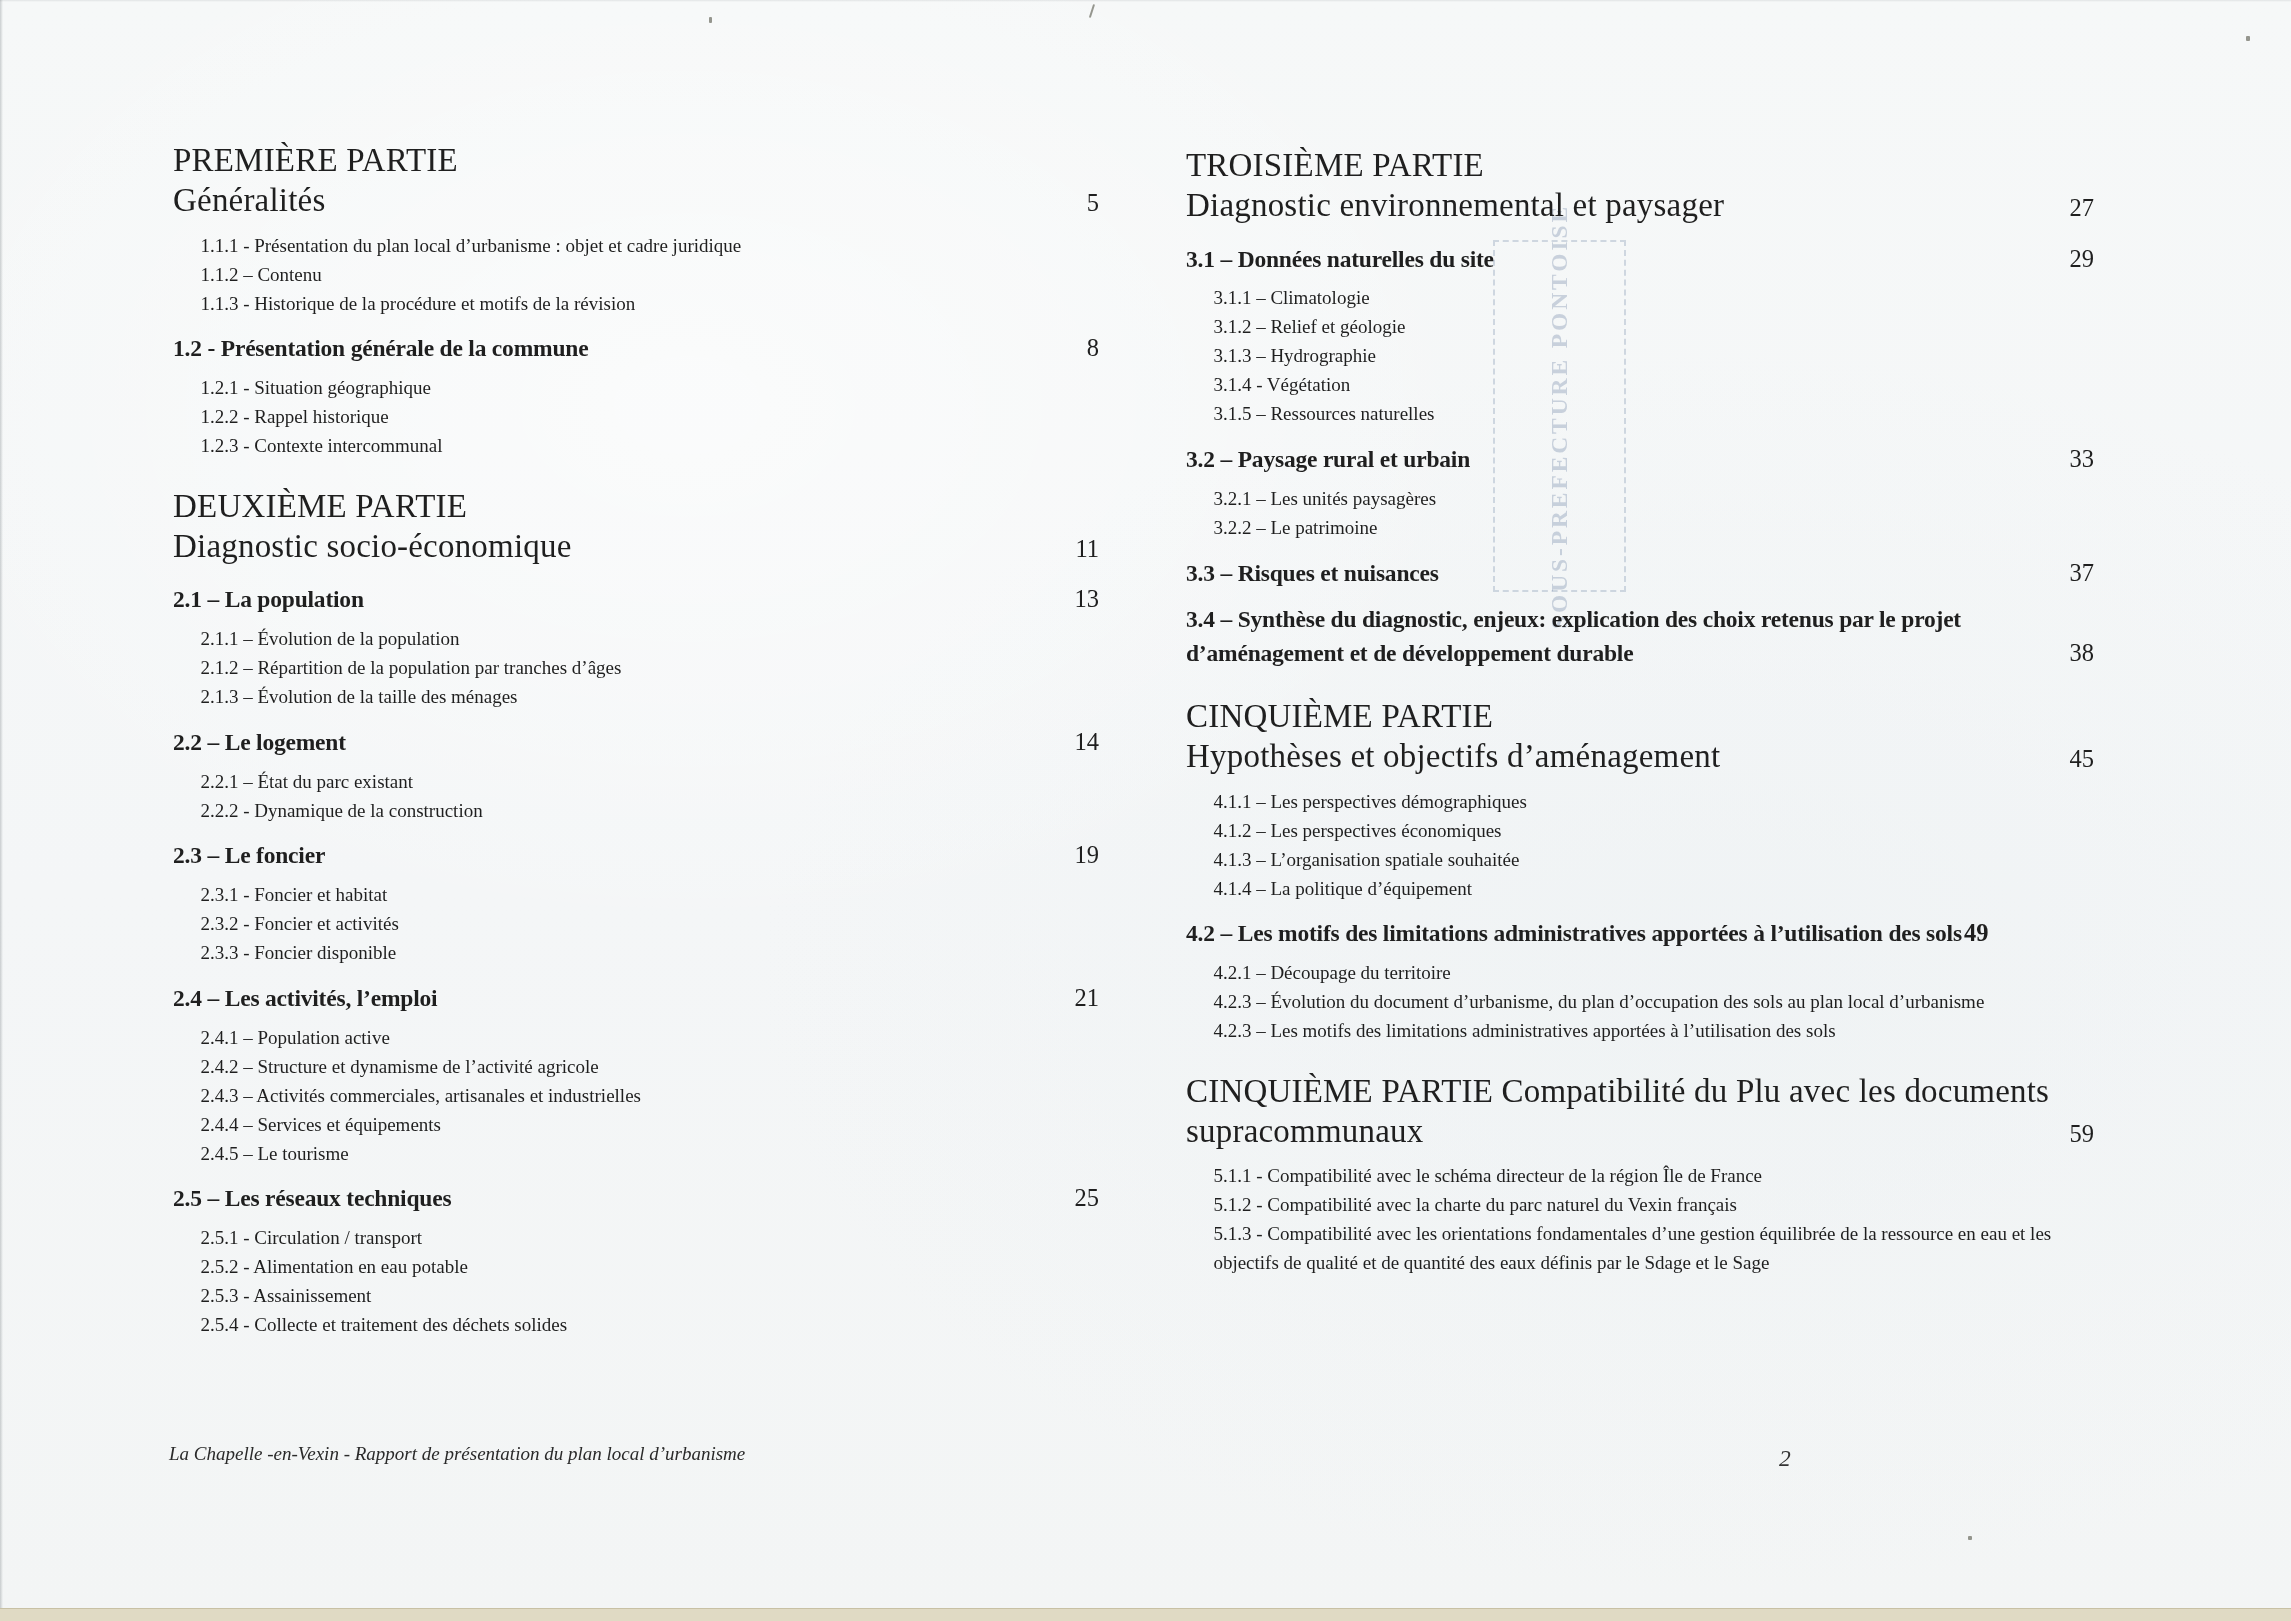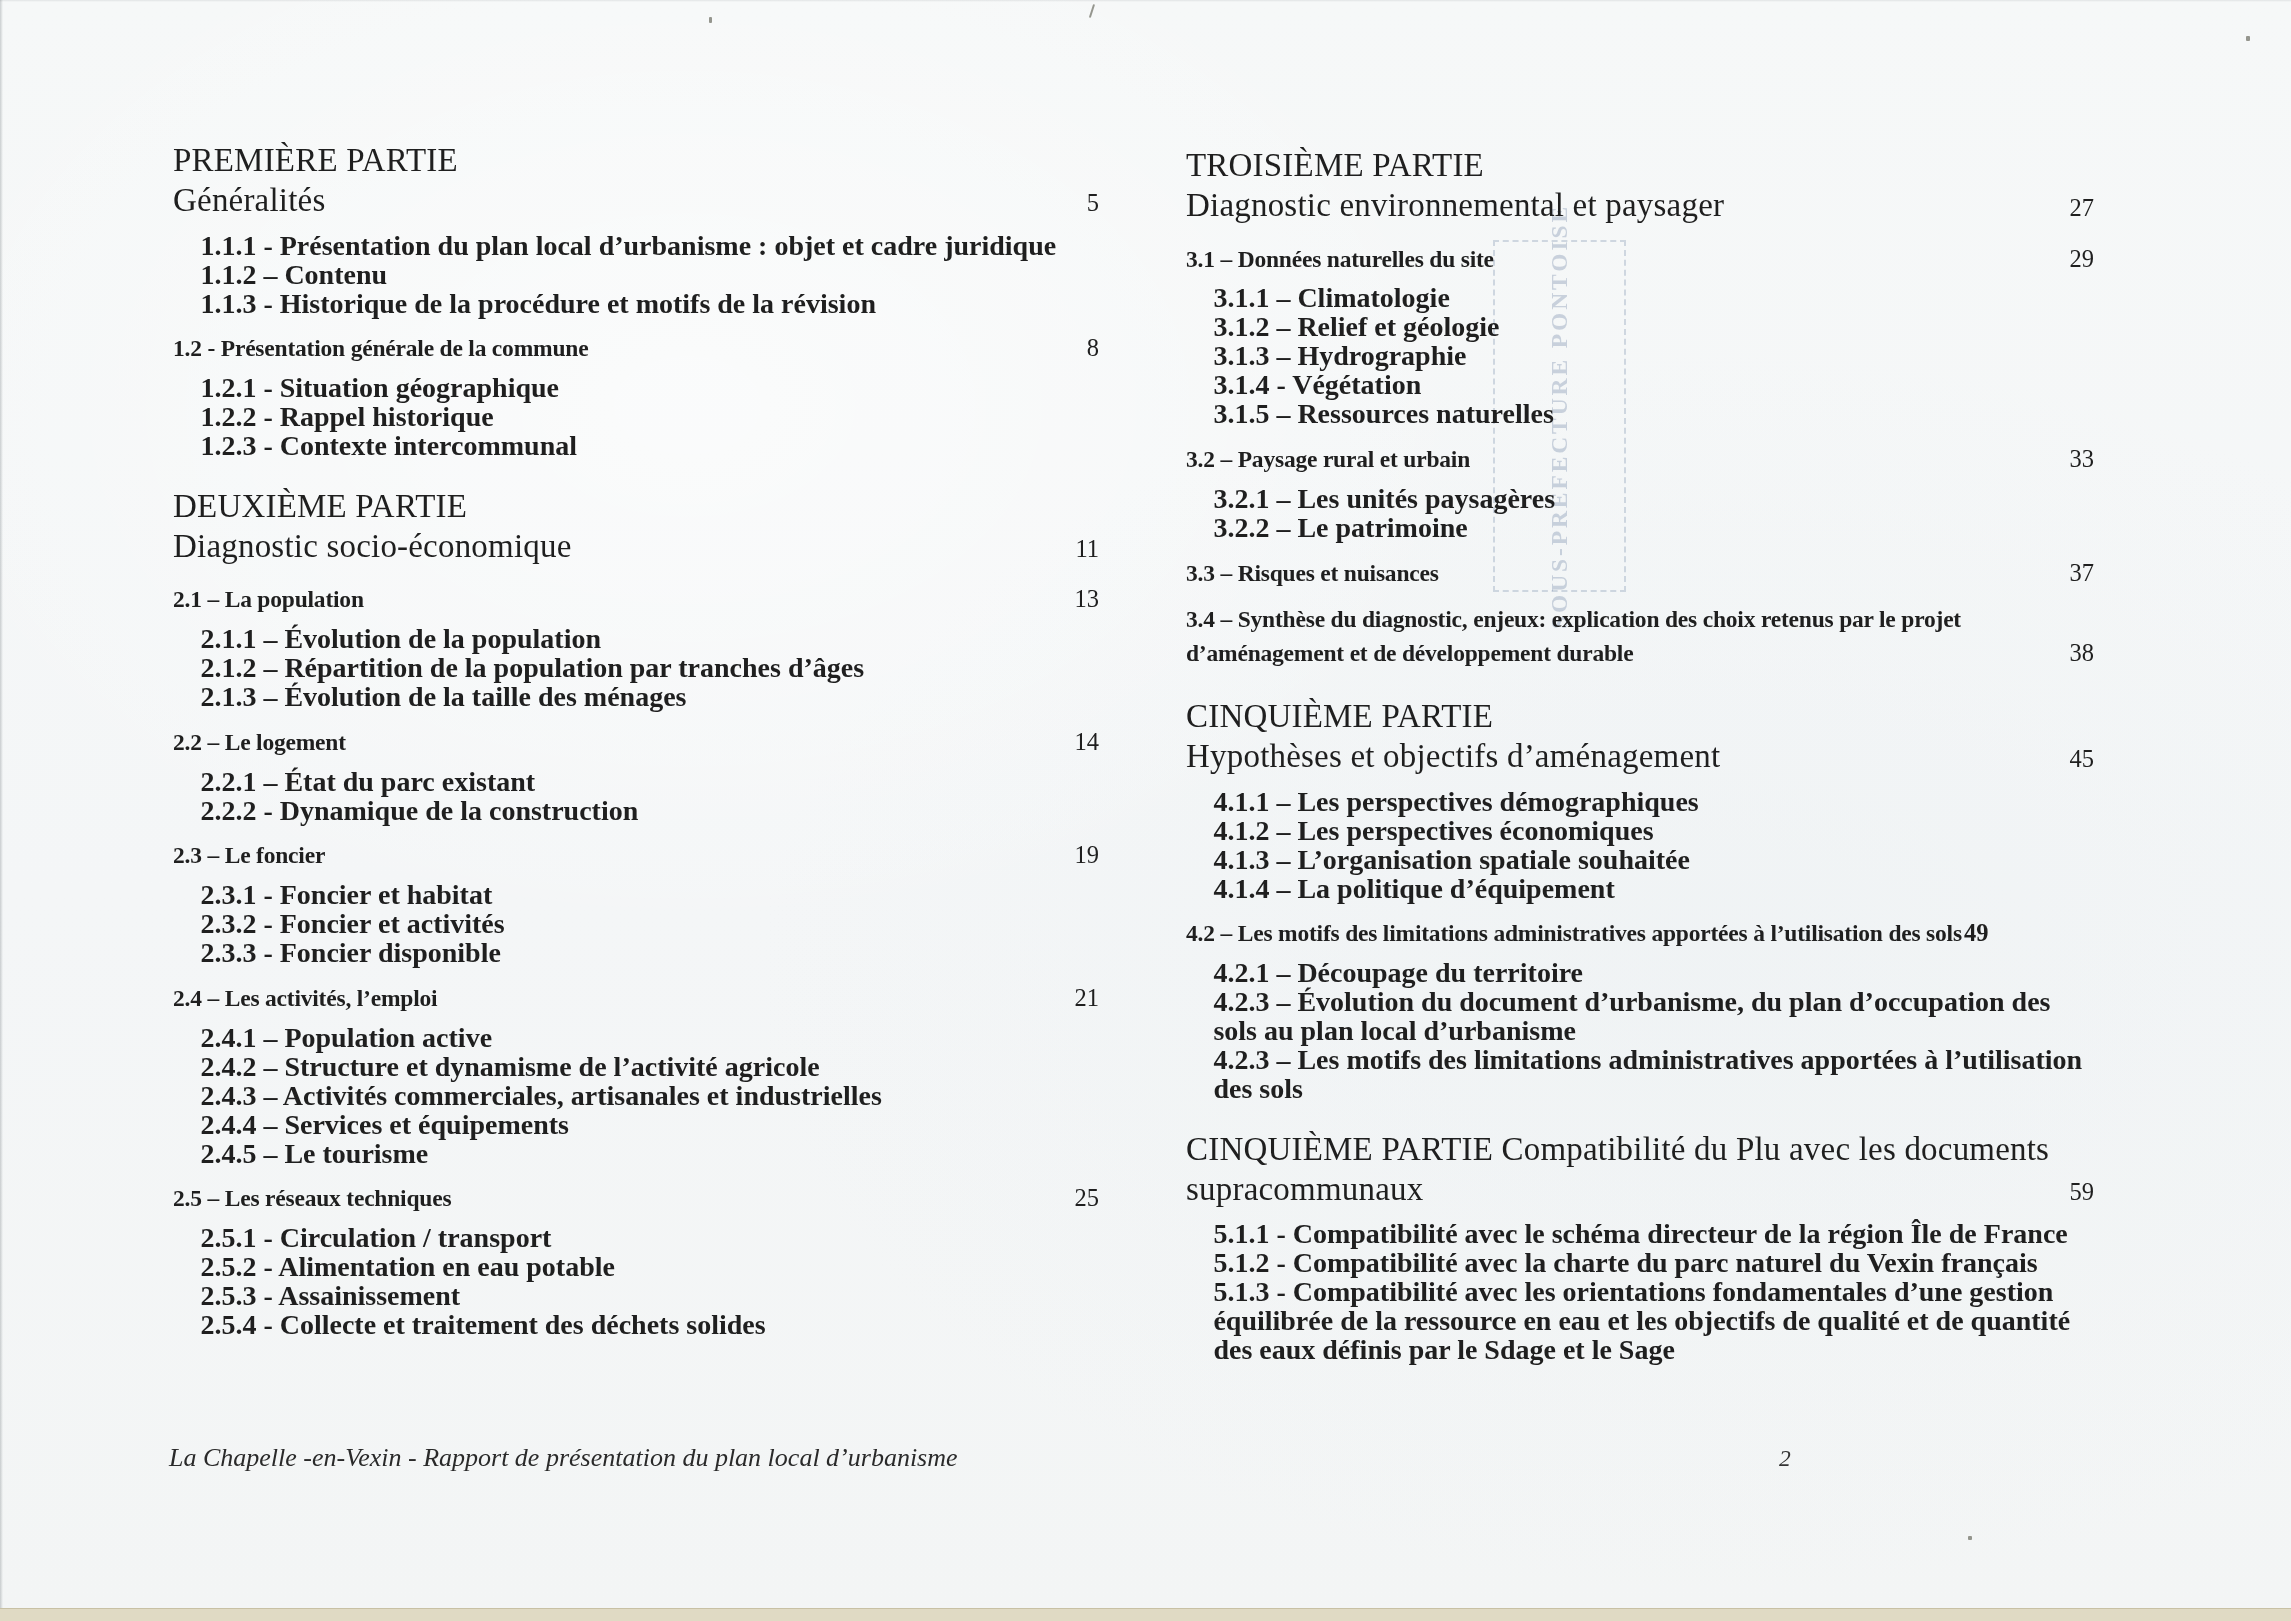--- a/index.html
+++ b/index.html
@@ -36,23 +36,23 @@
 
   .part .line{line-height:40px;}
   .part .line-text{font-size:33px;font-weight:normal;white-space:nowrap;letter-spacing:0.2px;}
 
   .section .line{line-height:33px;}
   .section .line-text{font-size:23.5px;font-weight:bold;white-space:nowrap;letter-spacing:-0.2px;}
 
   .page-num{font-size:24.5px;font-weight:normal;padding-left:9.8px;}
   .page-num.inline{padding-left:2px;font-weight:bold;}
 
-  .sub-item{font-size:28px;line-height:29px;padding-left:27.4px;font-weight:bold;}
-
-  .footer{position:absolute;left:169px;top:1443px;font-style:italic;font-size:26px;color:#2a2a2a;}
+  .sub-item{font-size:19px;line-height:29px;padding-left:27.4px;}
+
+  .footer{position:absolute;left:169px;top:1443px;font-style:italic;font-size:19px;color:#2a2a2a;}
   .footer-page{position:absolute;left:1779px;top:1445px;font-style:italic;font-size:23.5px;color:#333;}
 
   
   .stamp{
     position:absolute;left:1493px;top:240px;width:129px;height:348px;
     border:2px dashed rgba(125,145,175,0.32);
     display:flex;align-items:center;justify-content:center;
     filter:blur(0.6px);
   }
   .stamp span{

